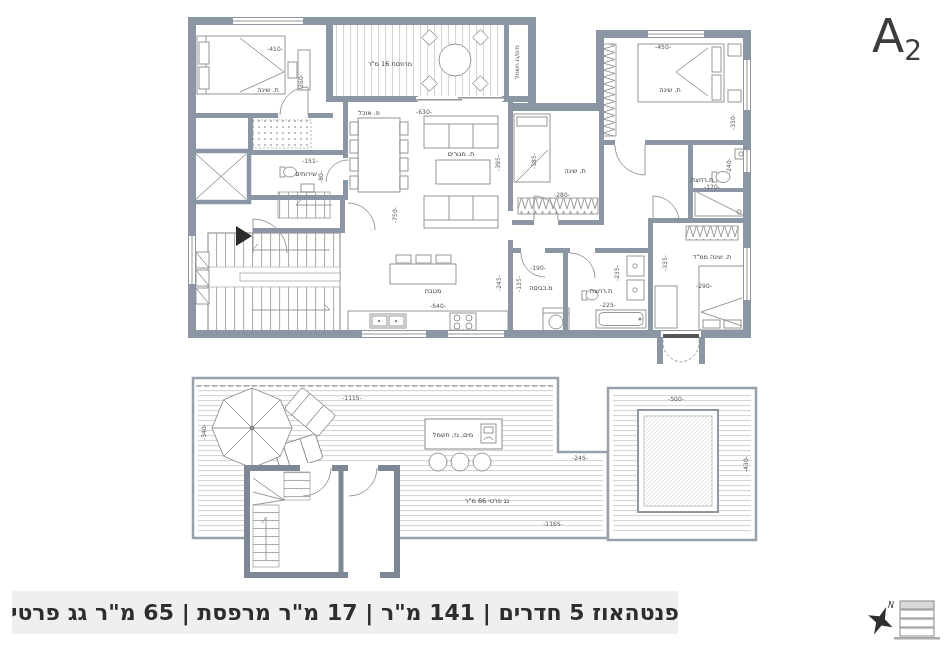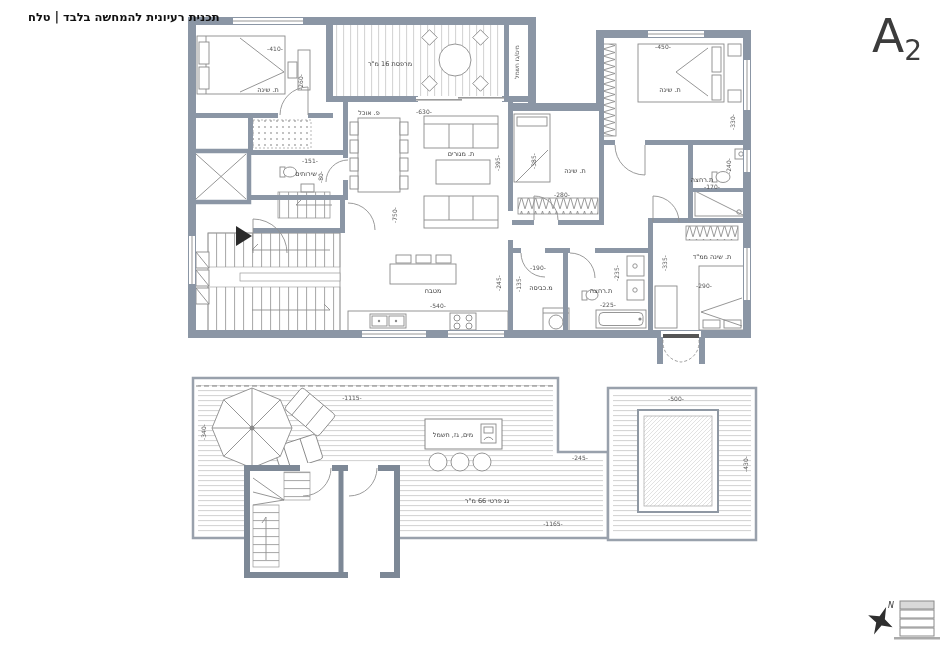--- a/index.html
+++ b/index.html
@@ -394,18 +394,20 @@
   <g>
     <rect x="900" y="601" width="34" height="8" fill="#d9d9d9" stroke="#8a8a8a" stroke-width="1"></rect>
     <rect x="900" y="610" width="34" height="8" fill="#fff" stroke="#8a8a8a" stroke-width="1"></rect>
     <rect x="900" y="619" width="34" height="8" fill="#fff" stroke="#8a8a8a" stroke-width="1"></rect>
     <rect x="900" y="628" width="34" height="8" fill="#fff" stroke="#8a8a8a" stroke-width="1"></rect>
     <rect x="894" y="637" width="46" height="2.5" fill="#aaa"></rect>
   </g>
 </g>
 </svg>
 
-<div class="disclaimer">תכנית רעיונית להמחשה בלבד | טלח</div>
 
 <div class="plan-code"><span>A</span><span class="sub">2</span></div>
 
-
+<div class="banner">
+  <span>פנטהאוז 5 חדרים | 141 מ"ר | 17 מ"ר מרפסת | 65 מ"ר גג פרטי</span>
 </div>
 
+</div>
+
 </body></html>

